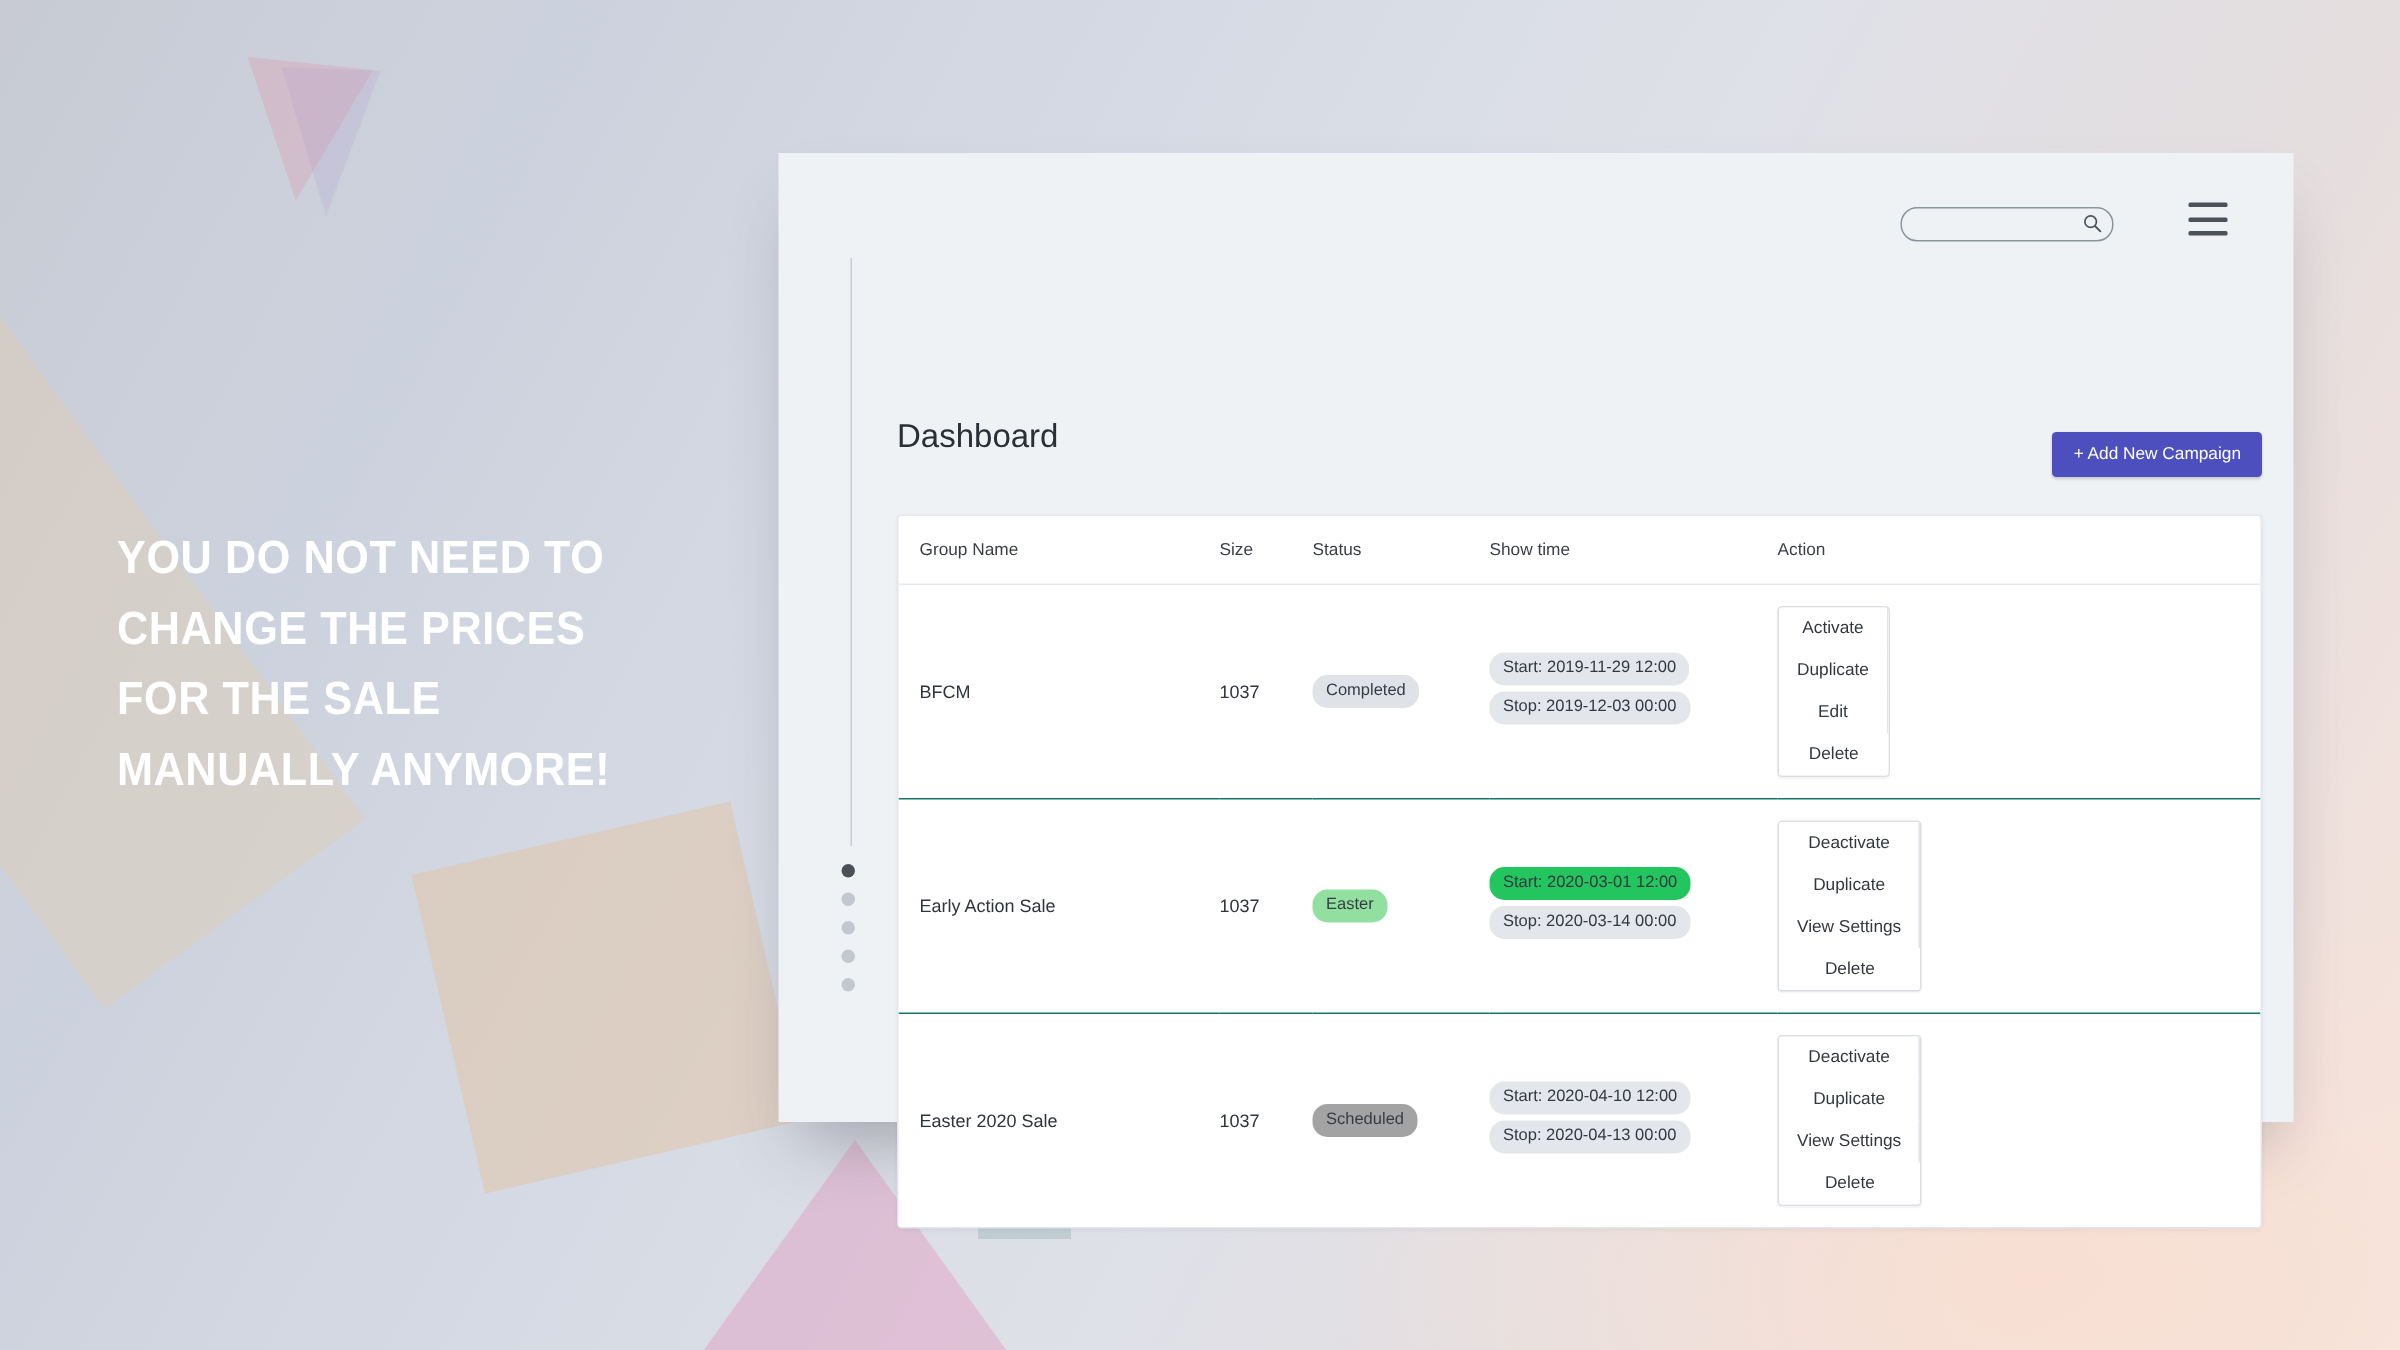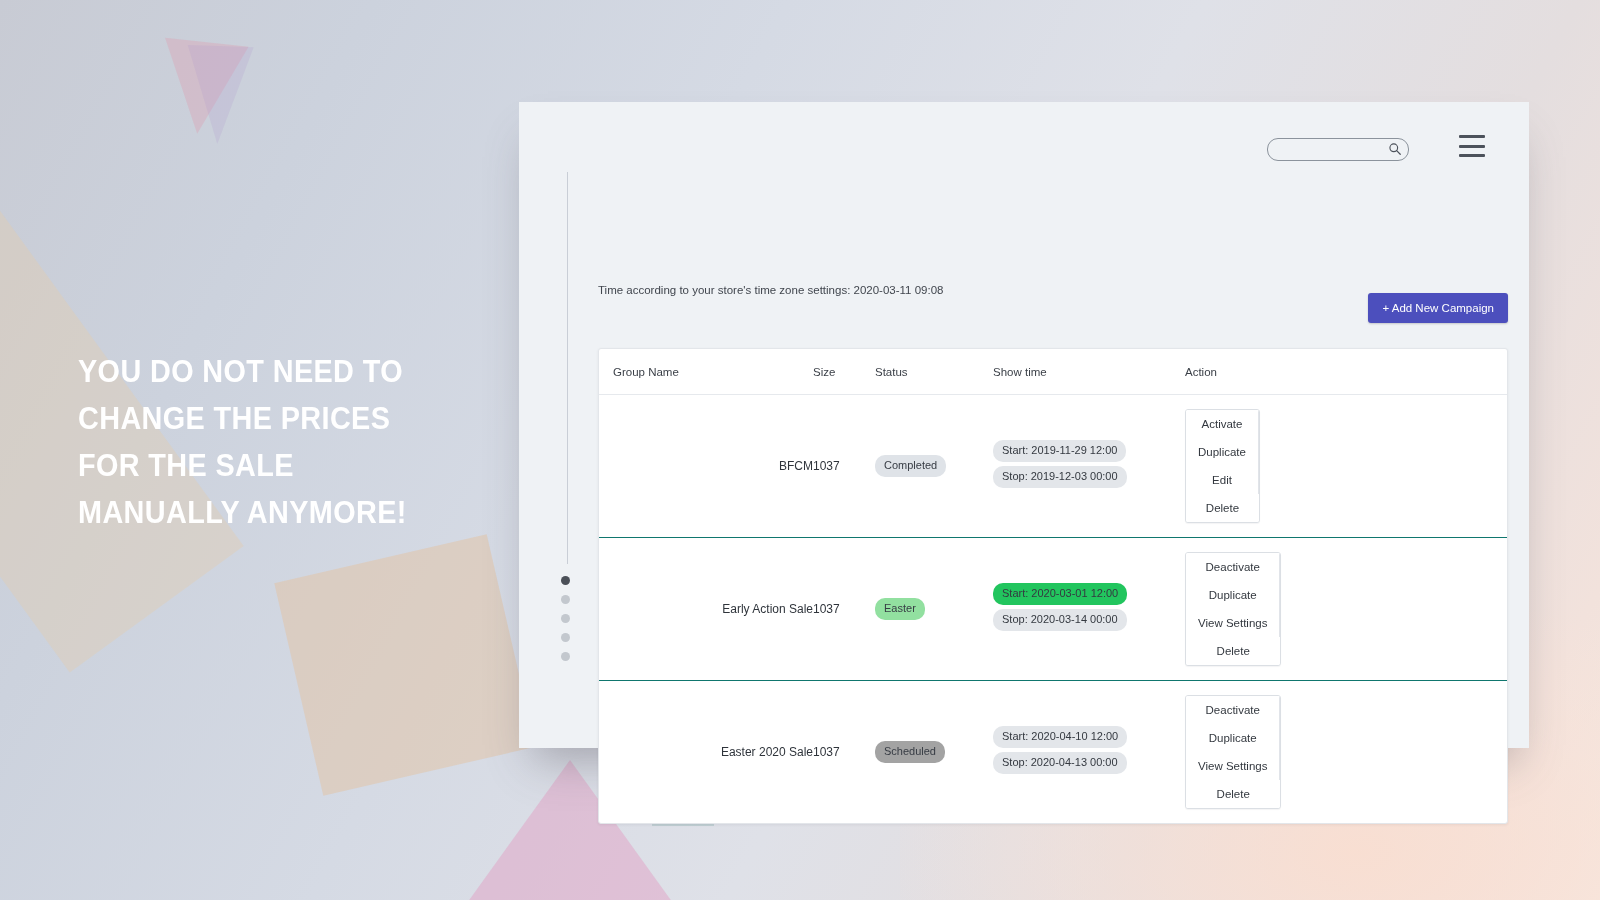--- a/index.html
+++ b/index.html
@@ -231,21 +231,21 @@
     vertical-align: middle;
   }
   #campaign-table tbody tr:last-child td { border-bottom: none; }
 
   .col-name  { width: 200px; padding-left: 14px !important; }
   .col-size  { width: 62px; }
   .col-status{ width: 118px; }
   .col-time  { width: 192px; }
   .col-action{ width: auto; }
 
-  td.col-name { padding-left: 14px !important; text-align: right; }
+  td.col-name { padding-left: 14px !important; }
   th.col-name { padding-left: 14px !important; }
 
   .badge {
     display: inline-block;
     font-size: 11px;
     line-height: 1;
     padding: 5px 9px 6px 9px;
     border-radius: 10px;
     color: #373c44;
     white-space: nowrap;
@@ -333,21 +333,21 @@
       <div class="dot active"></div>
       <div class="dot"></div>
       <div class="dot"></div>
       <div class="dot"></div>
       <div class="dot"></div>
     </div>
 
     <div id="content">
 
       <div id="dash-head">
-        <div id="page-subtitle">Time according to your store's time zone settings: 2020-03-11 09:08</div>
+        <h1 id="page-title">Dashboard</h1>
         <button id="add-campaign-button">+ Add New Campaign</button>
       </div>
 
       <div id="table-card">
         <table id="campaign-table">
           <thead>
             <tr>
               <th class="col-name">Group Name</th>
               <th class="col-size">Size</th>
               <th class="col-status">Status</th>

